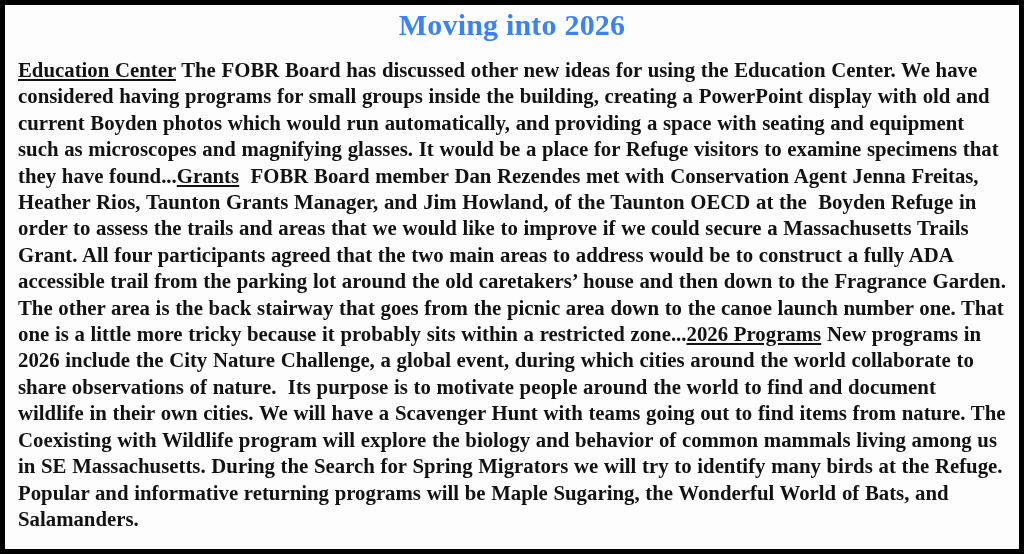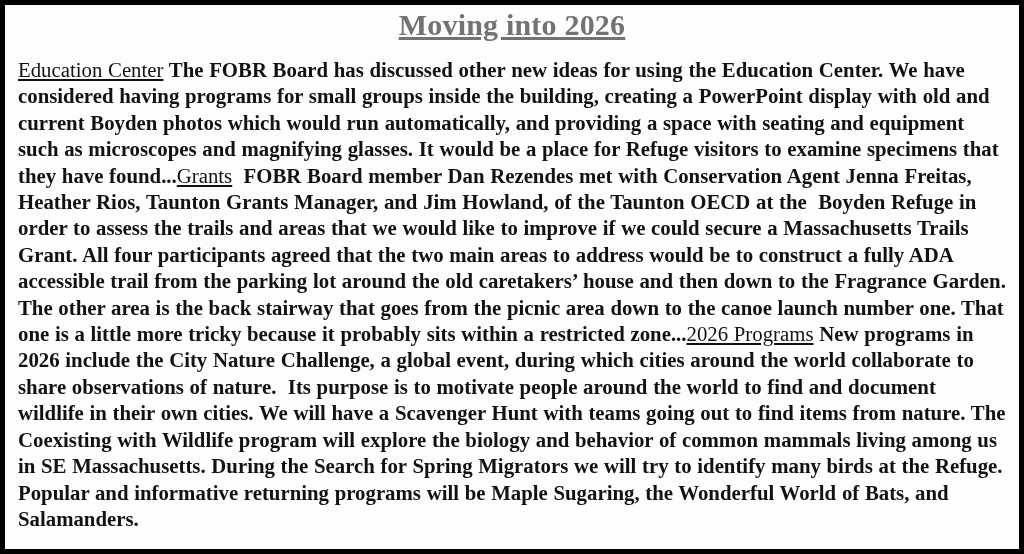--- a/index.html
+++ b/index.html
@@ -20,41 +20,40 @@
     border: 5px solid #000000;
     background: #fdfdfd;
     color: #101010;
     overflow: hidden;
   }
   .page-title {
     margin: 3px 0 0 0;
     text-align: center;
     font-size: 30px;
     font-weight: bold;
-    text-decoration: underline;
     letter-spacing: 0.2px;
-    color: #737373;
+    color: #3b82f6;
   }
   .article-paragraph {
     margin: 15px 13px 0 13px;
     font-size: 20.8px;
     line-height: 26.4px;
     text-align: left;
     white-space: pre-wrap;       
     word-spacing: 0.5px;
     color: #121212;
   }
   .run-normal {
     font-weight: bold;
   }
   .run-bold {
     font-weight: bold;
   }
   .run-bold-underline {
-    font-weight: normal;
+    font-weight: bold;
     text-decoration: underline;
   }
 </style>
 </head>
 <body>
 
 <div class="document-frame">
   <h1 class="page-title">Moving into 2026</h1>
   <p class="article-paragraph"><span class="run-bold-underline">Education Center</span><span class="run-normal"> The FOBR Board has discussed other new ideas for using the Education Center. We have considered having programs for small groups inside the building, creating a PowerPoint display with old and current Boyden photos which would run automatically, and providing a space with seating and equipment such as microscopes and magnifying glasses. It would be a place for Refuge visitors to examine specimens that they have found</span><span class="run-bold">...</span><span class="run-bold-underline">Grants</span><span class="run-normal">  FOBR Board member Dan Rezendes met with Conservation Agent Jenna Freitas, Heather Rios, Taunton Grants Manager, and Jim Howland, of the Taunton OECD at the  Boyden Refuge in order to assess the trails and areas that we would like to improve if we could secure a Massachusetts Trails Grant. All four participants agreed that the two main areas to address would be to construct a fully ADA accessible trail from the parking lot around the old caretakers’ house and then down to the Fragrance Garden. The other area is the back stairway that goes from the picnic area down to the canoe launch number one. That one is a little more tricky because it probably sits within a restricted zone</span><span class="run-bold">...</span><span class="run-bold-underline">2026 Programs</span><span class="run-normal"> New programs in 2026 include the City Nature Challenge, a global event, during which cities around the world collaborate to share observations of nature.  Its purpose is to motivate people around the world to find and document wildlife in their own cities. We will have a Scavenger Hunt with teams going out to find items from nature. The Coexisting with Wildlife program will explore the biology and behavior of common mammals living among us in SE Massachusetts. During the Search for Spring Migrators we will try to identify many birds at the Refuge. Popular and informative returning programs will be Maple Sugaring, the Wonderful World of Bats, and Salamanders.</span></p>
 </div>

